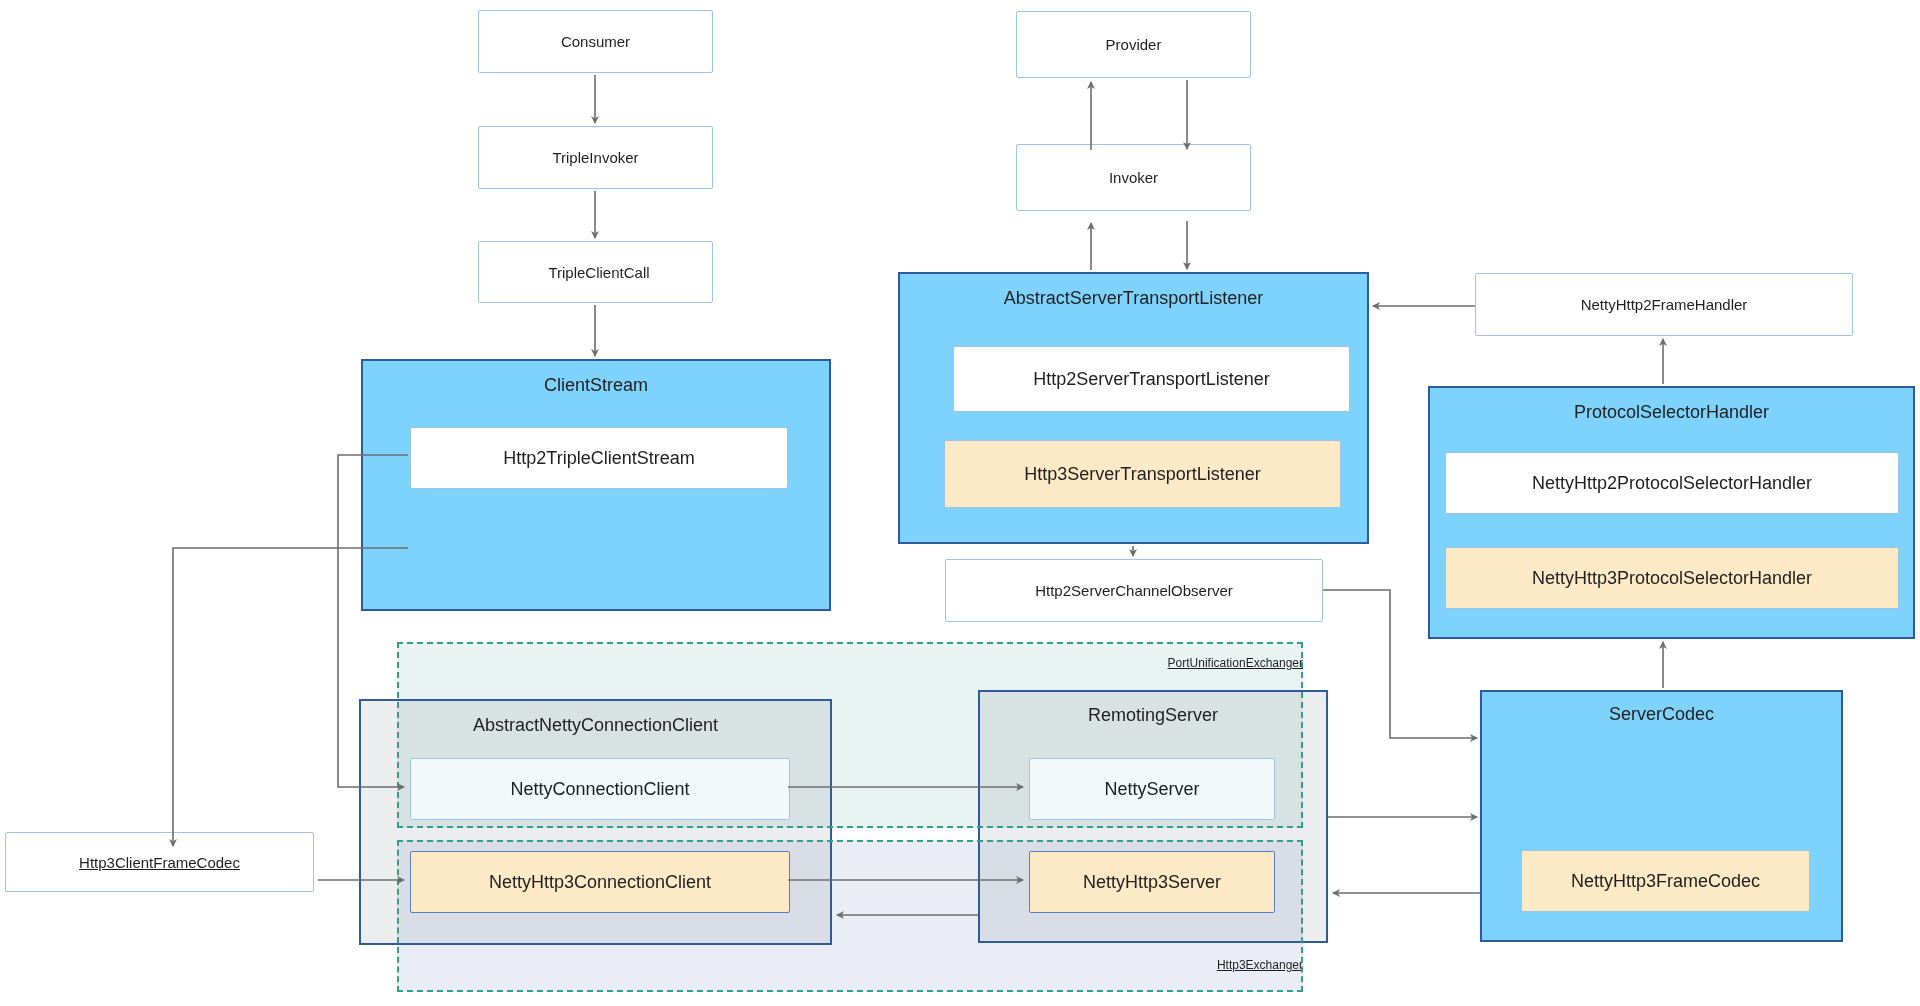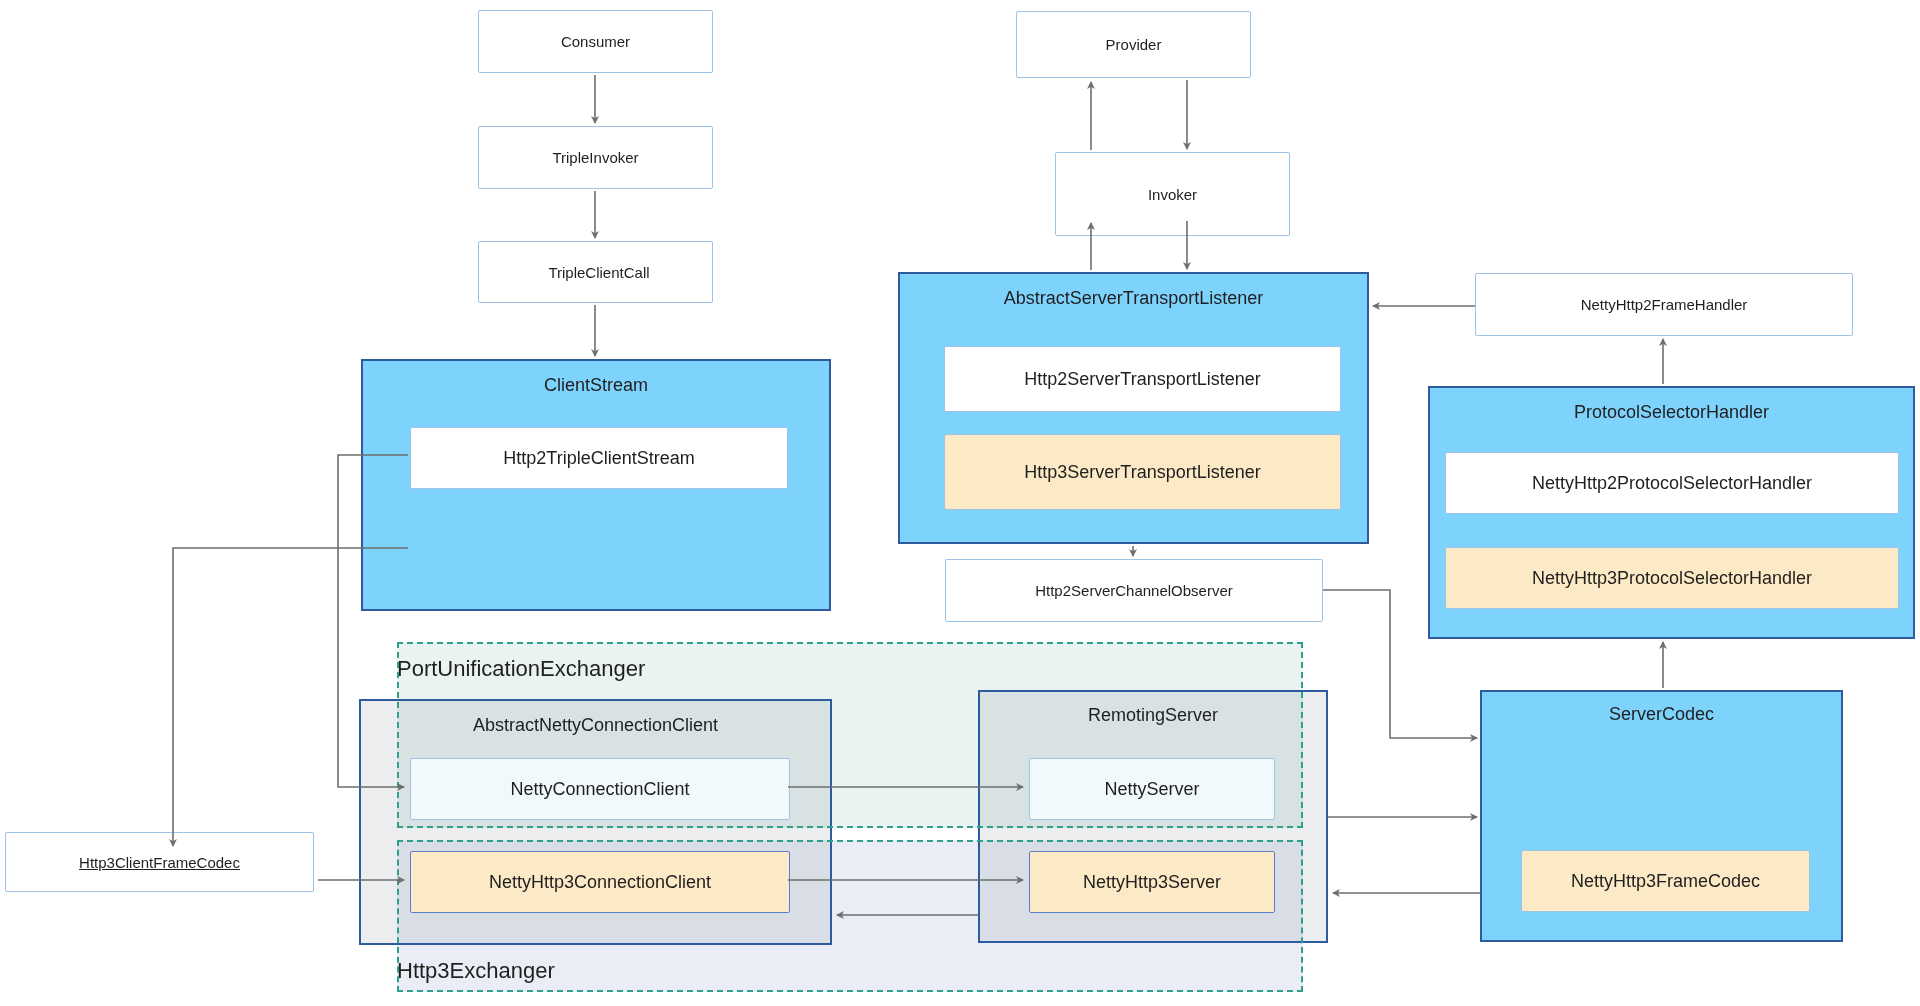--- a/index.html
+++ b/index.html
@@ -40,21 +40,21 @@
     font-size:18px;z-index:4;border-radius:2px;
   }
   .inner.yellow{background:var(--c-yellow);}
   .inner.cyan{background:var(--c-cyan);}
   .inner.blueborder{border-color:var(--c-inner-blue-border);}
   .group-fill{z-index:1;}
   .group-border{
     z-index:6;border:2px dashed var(--c-dash);background:transparent;pointer-events:none;
   }
   .group-label{
-    position:absolute;font-size:22px;z-index:5;text-align:left;
+    position:absolute;font-size:12px;z-index:5;text-align:right;text-decoration:underline;
   }
   #connectors{position:absolute;left:0;top:0;z-index:7;pointer-events:none;}
 </style>
 </head>
 <body>
 
 <div id="stage">
 
   <div class="abs group-fill" style="left:397px;top:642px;width:906px;height:186px;background:var(--c-teal-fill);"></div>
   <div class="abs group-fill" style="left:397px;top:840px;width:906px;height:152px;background:var(--c-lav-fill);"></div>
@@ -65,37 +65,37 @@
   <div class="abs node" style="left:478px;top:126px;width:235px;height:63px;">
     <span>TripleInvoker</span>
   </div>
   <div class="abs node" style="left:478px;top:241px;width:235px;height:62px;padding-left:7px;">
     <span>TripleClientCall</span>
   </div>
 
   <div class="abs node" style="left:1016px;top:11px;width:235px;height:67px;">
     <span>Provider</span>
   </div>
-  <div class="abs node" style="left:1016px;top:152px;width:235px;height:84px;margin-left:39px;">
+  <div class="abs node" style="left:1016px;top:144px;width:235px;height:67px;">
     <span>Invoker</span>
   </div>
 
   <div class="abs container" style="left:361px;top:359px;width:470px;height:252px;">
     <div class="ctitle" style="top:14px;">ClientStream</div>
     <div class="inner" style="left:47px;top:66px;width:378px;height:62px;">
       <span>Http2TripleClientStream</span>
     </div>
   </div>
 
   <div class="abs container" style="left:898px;top:272px;width:471px;height:272px;">
     <div class="ctitle" style="top:14px;">AbstractServerTransportListener</div>
-    <div class="inner" style="left:44px;top:72px;width:397px;height:66px;">
+    <div class="inner" style="left:53px;top:72px;width:397px;height:66px;">
       <span>Http2ServerTransportListener</span>
     </div>
-    <div class="inner yellow" style="left:44px;top:160px;width:397px;height:76px;">
+    <div class="inner yellow" style="left:44px;top:166px;width:397px;height:68px;">
       <span>Http3ServerTransportListener</span>
     </div>
   </div>
 
   <div class="abs node" style="left:1475px;top:273px;width:378px;height:63px;">
     <span>NettyHttp2FrameHandler</span>
   </div>
 
   <div class="abs container" style="left:1428px;top:386px;width:487px;height:253px;">
     <div class="ctitle" style="top:14px;">ProtocolSelectorHandler</div>

